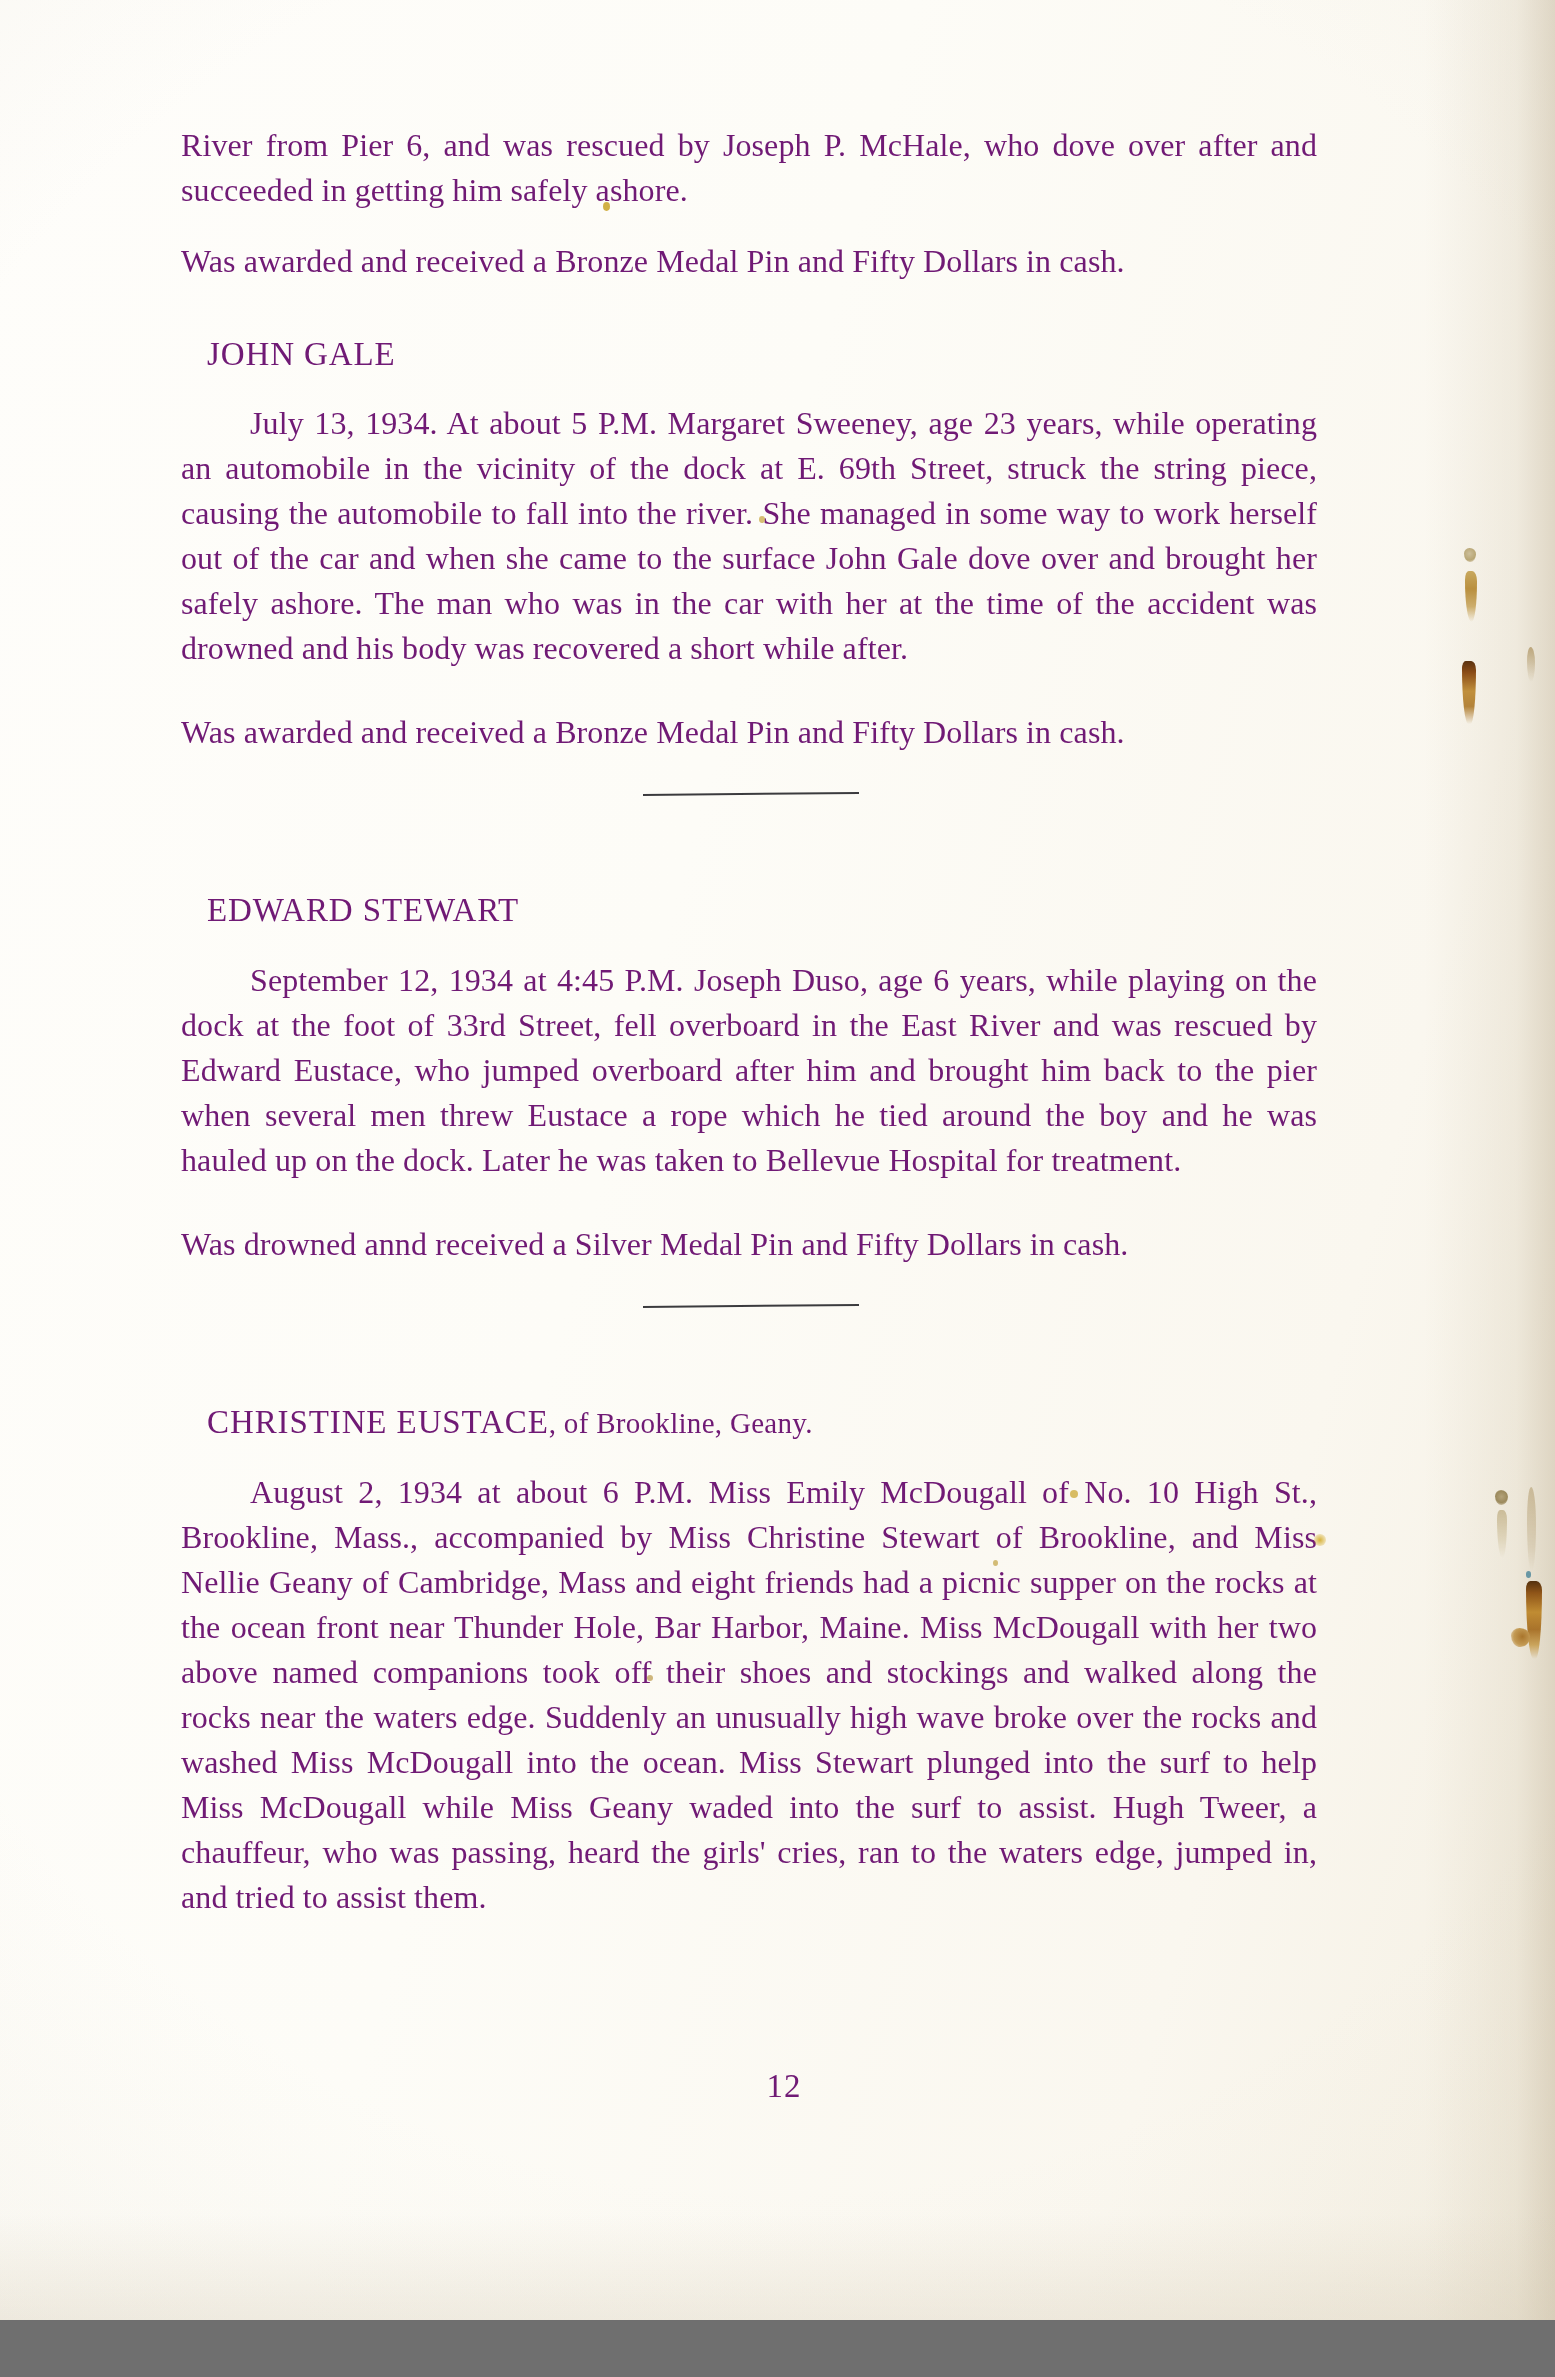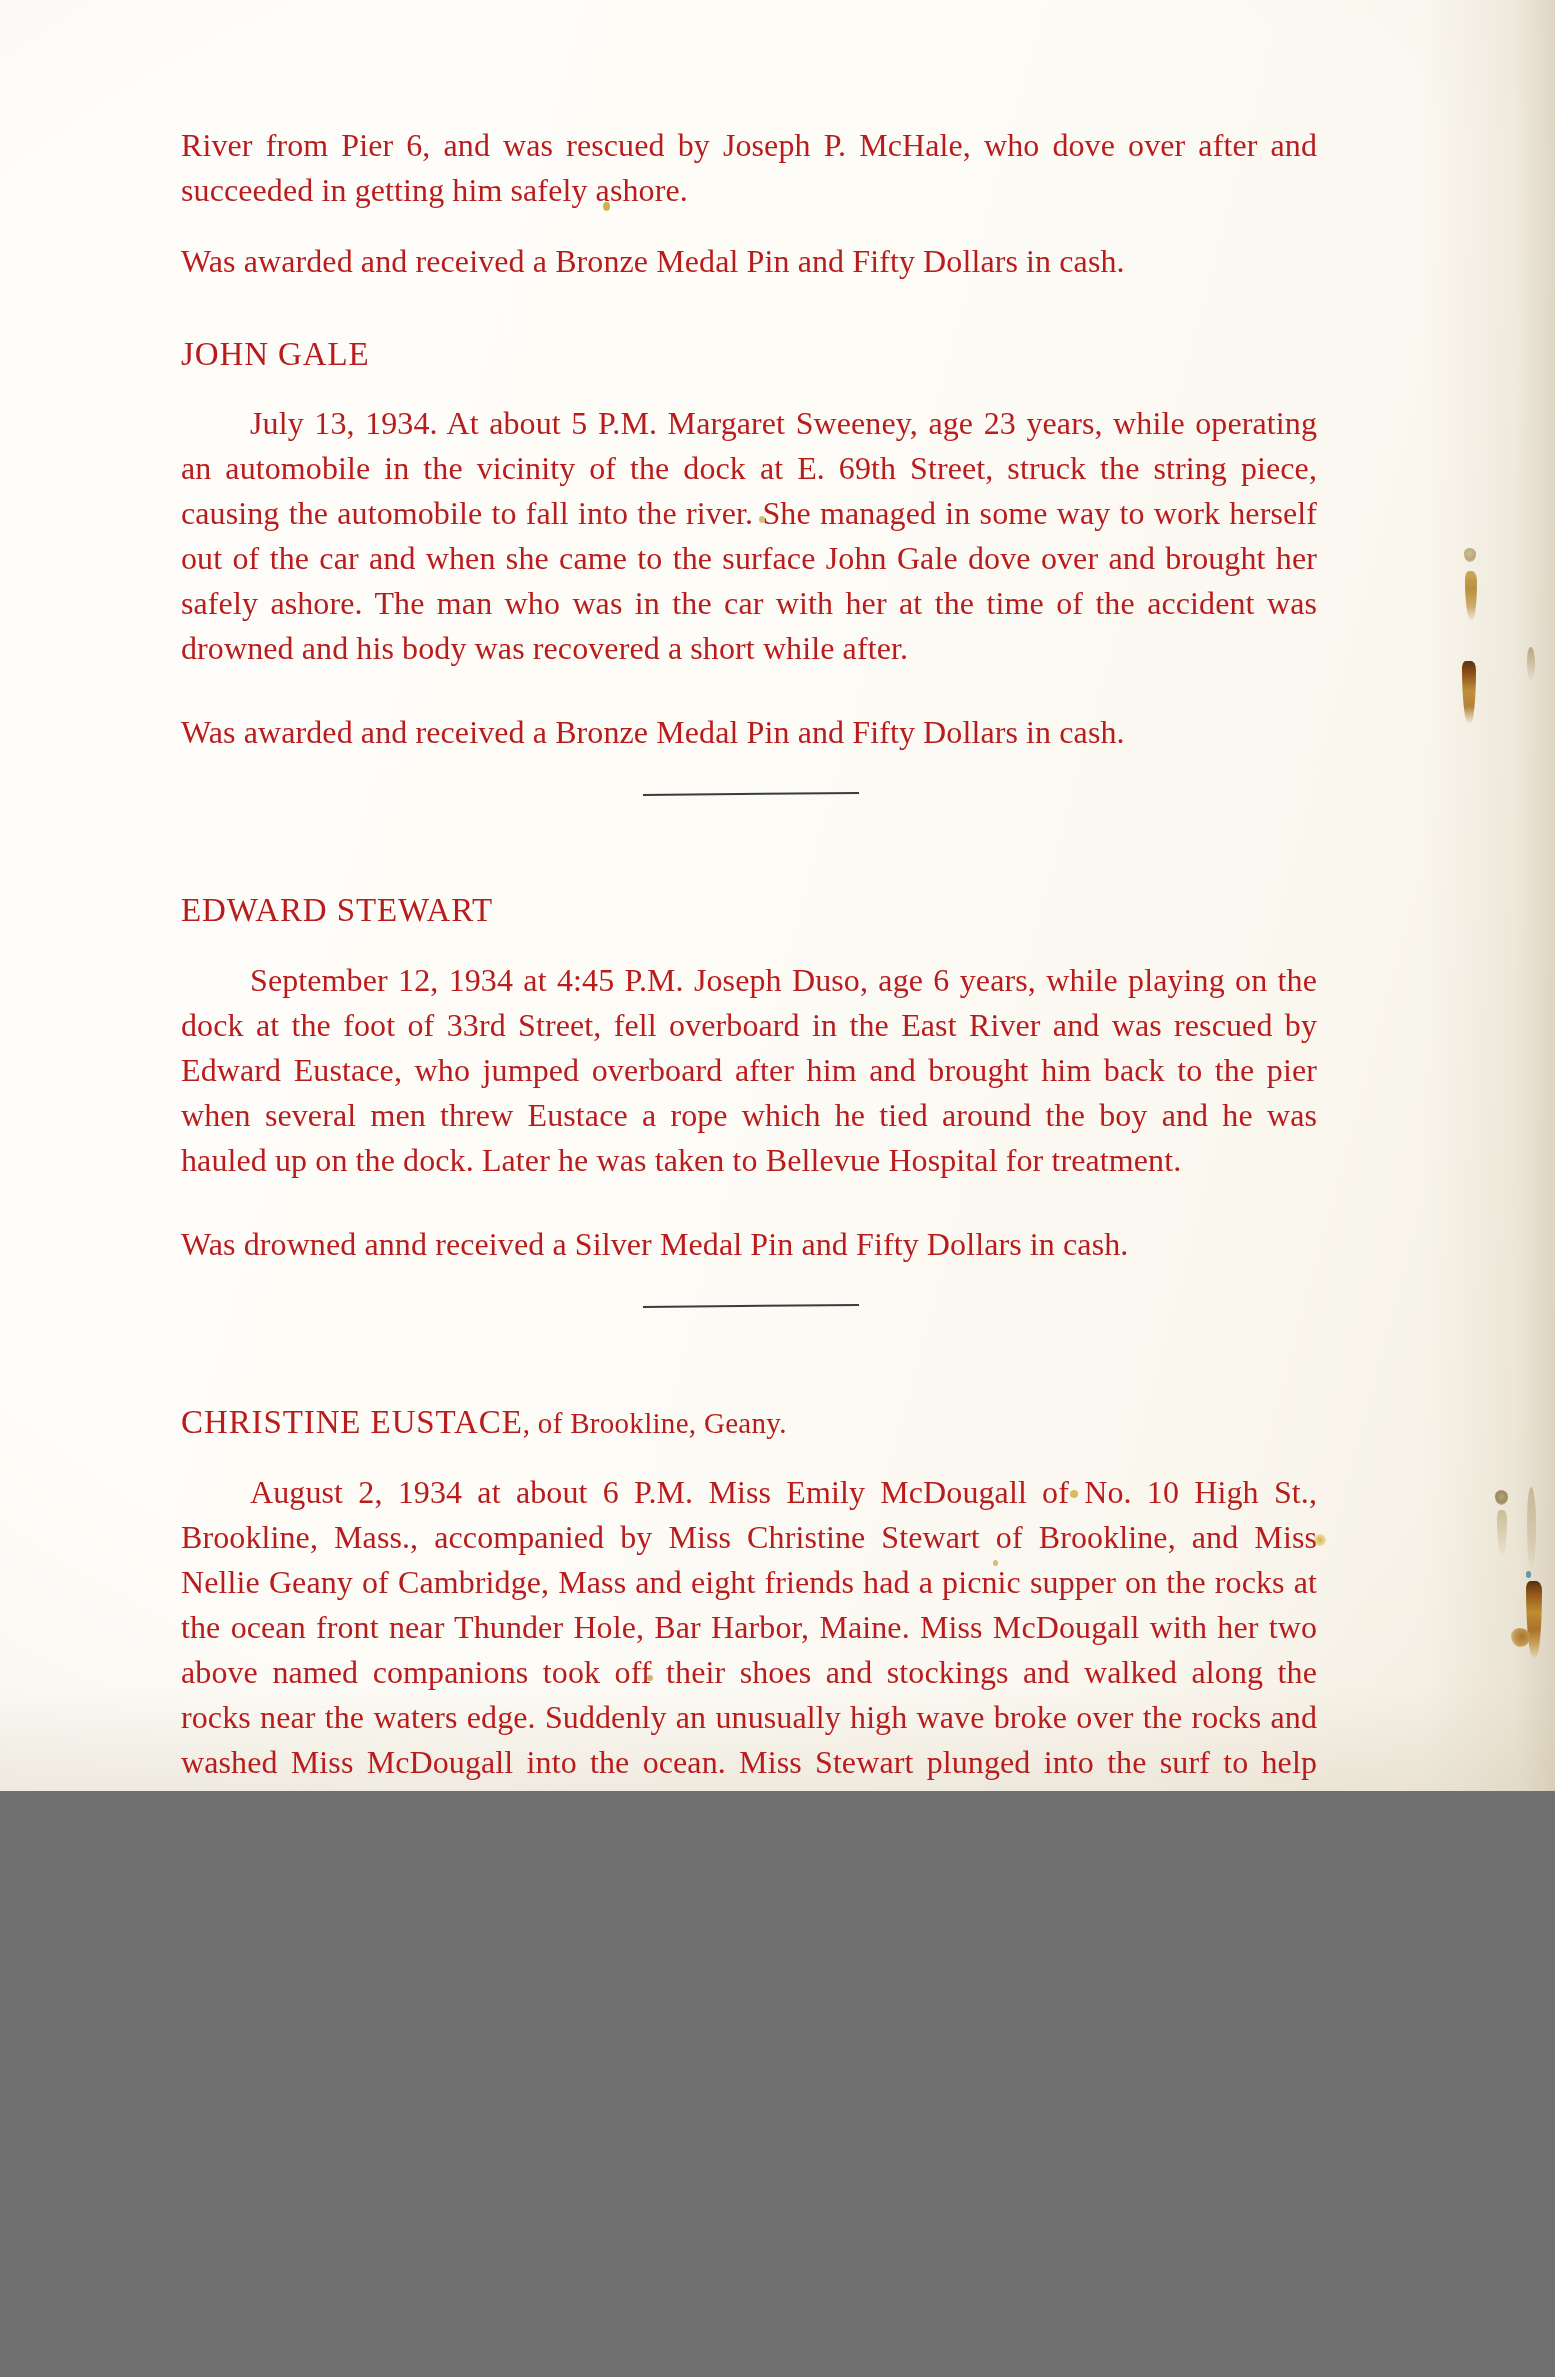--- a/index.html
+++ b/index.html
@@ -4,26 +4,26 @@
 <title>Scanned Page 12</title>
 <style>
   html, body {
     margin: 0;
     padding: 0;
     background: #6f6f6f;
   }
   .page {
     position: relative;
     width: 1556px;
-    height: 1791px;
+    height: 2320px;
     margin: 0 auto;
     background: #fdfcf8;
     overflow: hidden;
     font-family: "Liberation Serif", "DejaVu Serif", serif;
-    color: #b91c1c;
+    color: #701a75;
   }
 
   
   .paper-tone {
     position: absolute;
     inset: 0;
     background:
       radial-gradient(ellipse 120% 90% at 50% 45%, rgba(255,255,255,0) 55%, rgba(226,219,203,0.42) 100%),
       linear-gradient(105deg, #fefdfa 0%, #fdfcf7 42%, #faf7ef 78%, #f4efe2 100%);
     pointer-events: none;
@@ -72,20 +72,21 @@
     text-indent: 69px;
   }
   .gap-sm { margin-top: 25.5px; }
   .gap-md { margin-top: 39px; }
 
   .heading {
     font-size: 33px;
     line-height: 44px;
     letter-spacing: 0.9px;
     margin-top: 48px;
+    margin-left: 26px;
   }
   .heading .suffix {
     font-size: 29px;
     letter-spacing: 0.3px;
   }
 
   
   .rule-wrap {
     position: relative;
     height: 85px;

